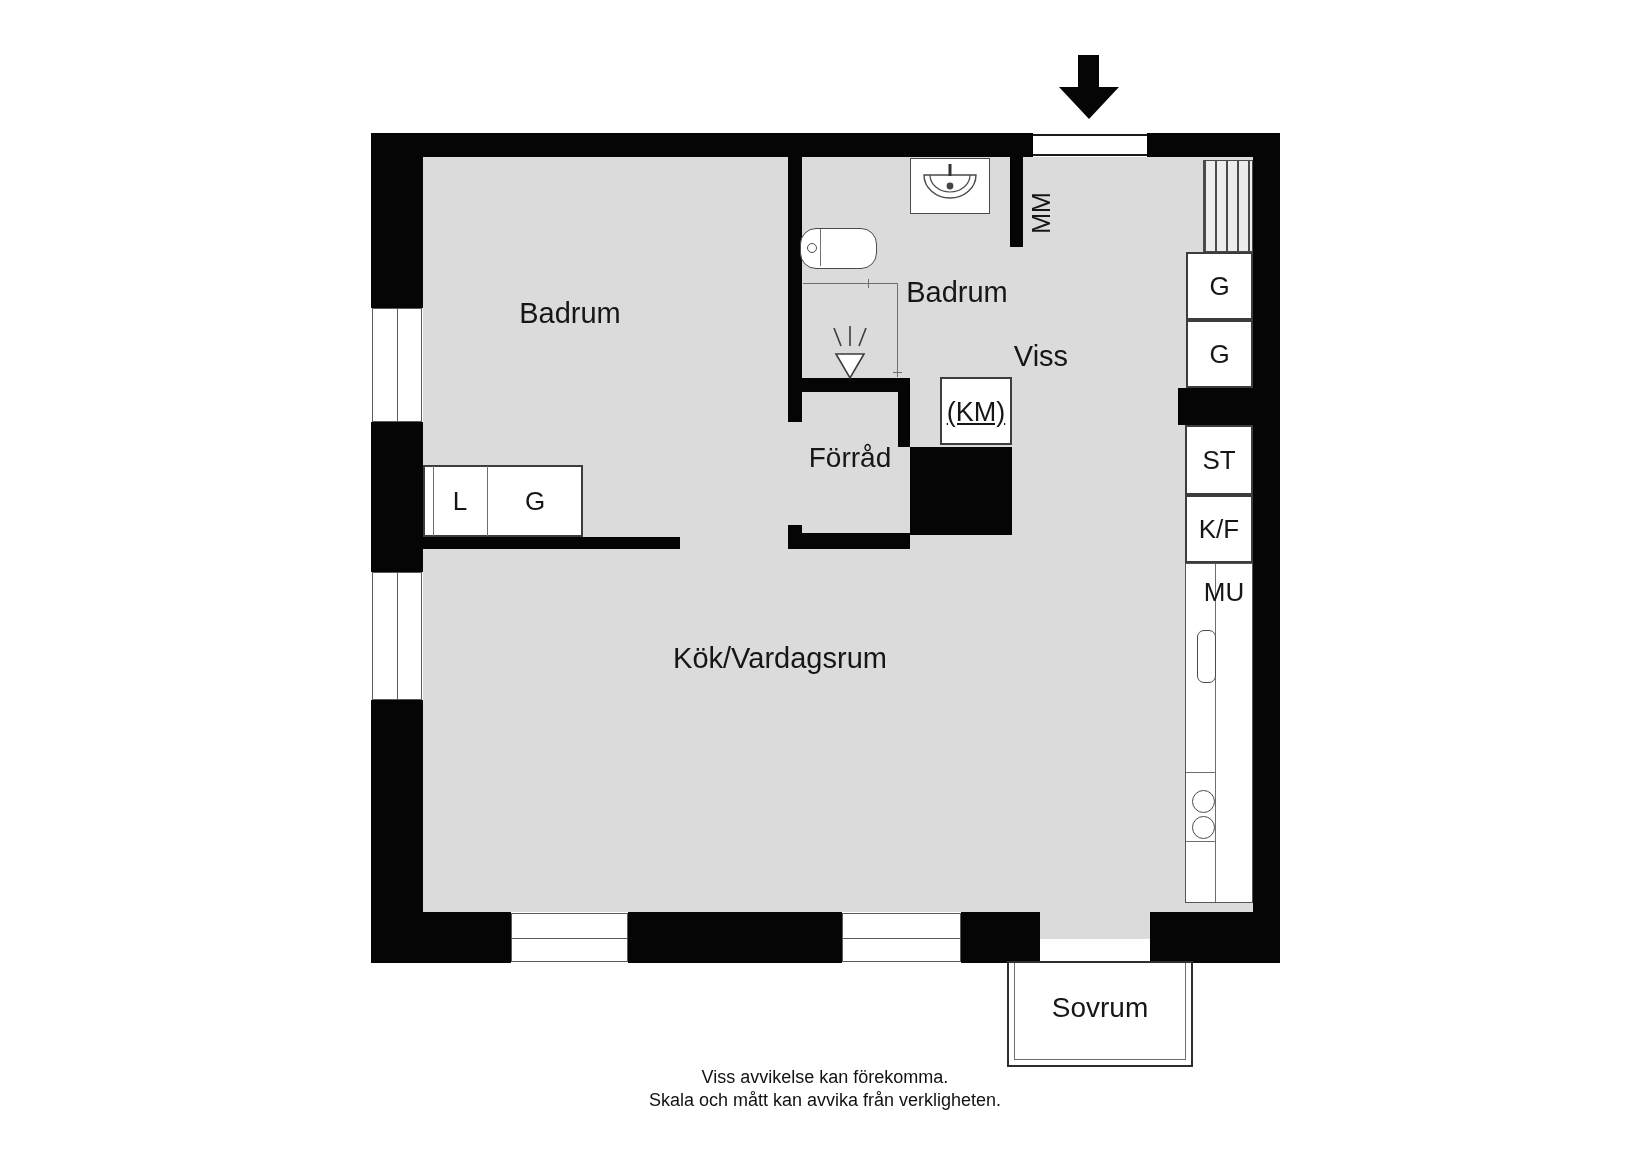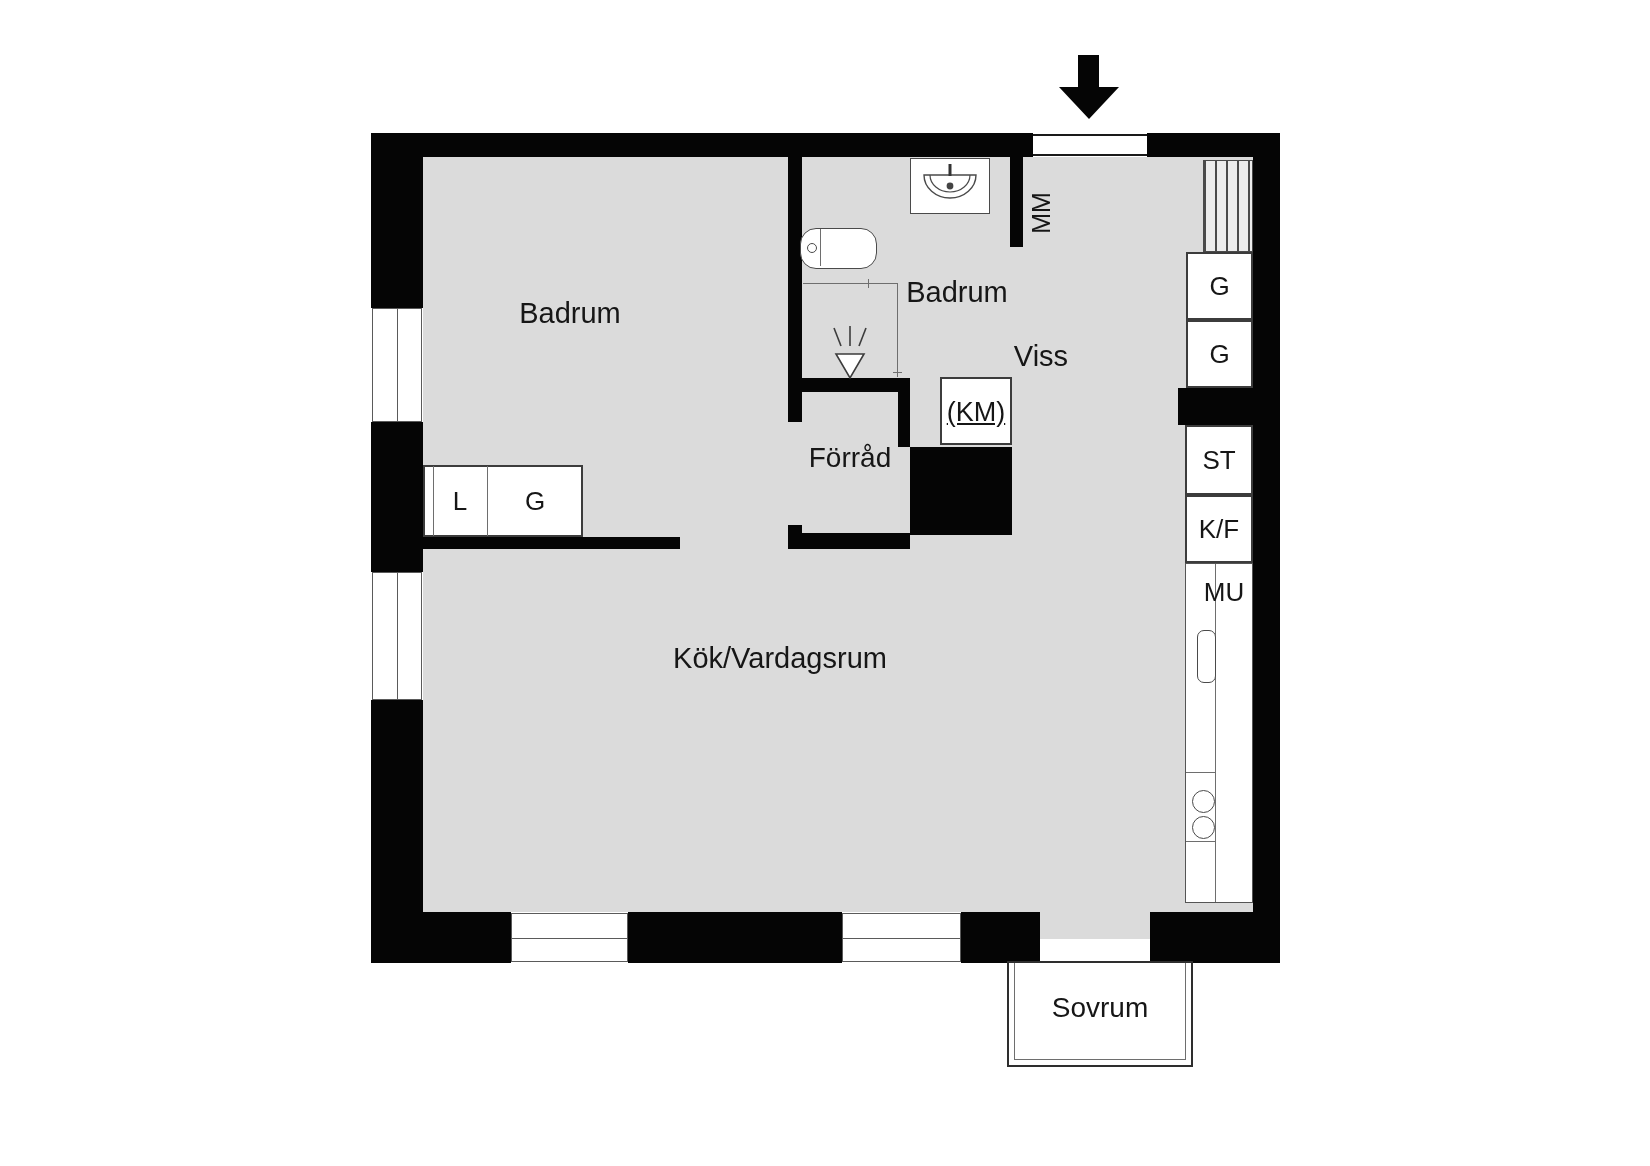--- a/index.html
+++ b/index.html
@@ -132,14 +132,18 @@
   <div class="lbl" style="left:940px;top:394px;width:72px;height:36px;font-size:27px;text-decoration:underline;">(KM)</div>
 
   <div class="lbl room-lbl" style="left:470px;top:295px;width:200px;height:36px;">Badrum</div>
   <div class="lbl room-lbl" style="left:877px;top:274px;width:160px;height:36px;">Badrum</div>
   <div class="lbl room-lbl" style="left:991px;top:338px;width:100px;height:36px;">Viss</div>
   <div class="lbl" style="left:770px;top:441px;width:160px;height:34px;font-size:28px;">Förråd</div>
   <div class="lbl room-lbl" style="left:600px;top:640px;width:360px;height:36px;">Kök/Vardagsrum</div>
 
   <div class="lbl" style="left:1011px;top:196px;width:60px;height:34px;font-size:25px;transform:rotate(-90deg);transform-origin:center;">MM</div>
 
+  <div class="abs" style="left:375px;top:1066px;width:900px;">
+    <div class="footer-line">Viss avvikelse kan förekomma.</div>
+    <div class="footer-line">Skala och mått kan avvika från verkligheten.</div>
+  </div>
 
 </div>
 
 </body></html>

